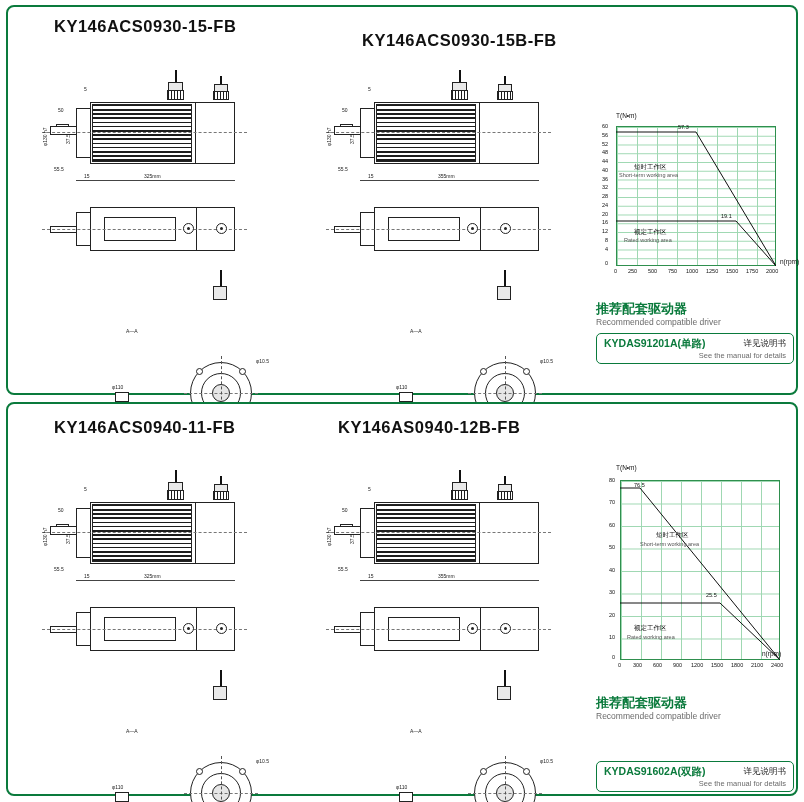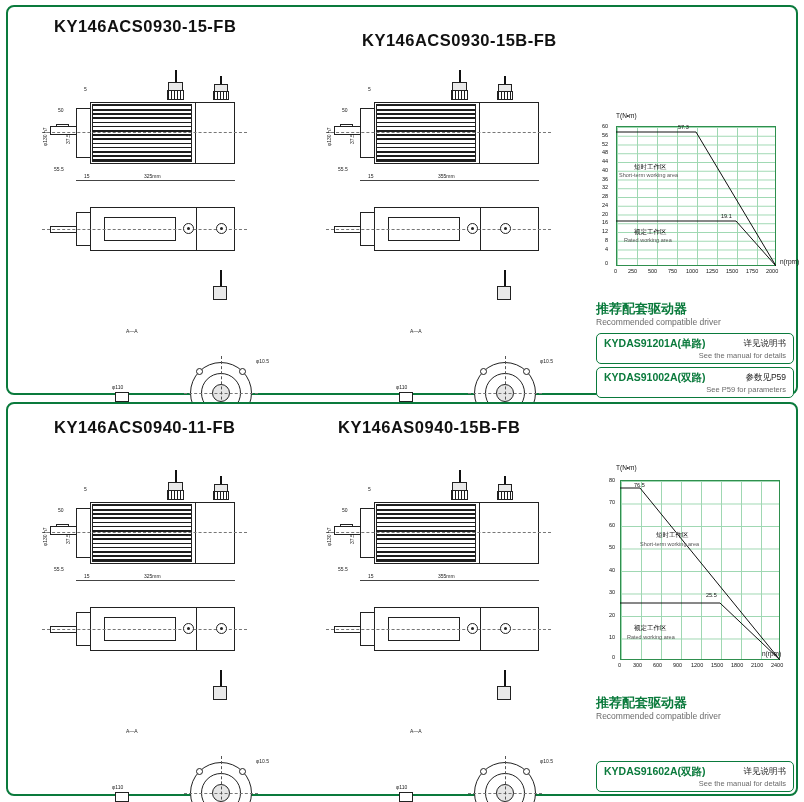--- a/index.html
+++ b/index.html
@@ -282,31 +282,26 @@
 
   <div class="rec-title-cn" style="left:588px; top:293px;">推荐配套驱动器</div>
   <div class="rec-title-en" style="left:588px; top:310px;">Recommended compatible driver</div>
 
   <div class="drv-box" style="left:588px; top:326px; width:198px; height:31px;">
     <div class="drv-main">KYDAS91201A(单路)</div>
     <div class="drv-note">详见说明书</div>
     <div class="drv-en">See the manual for details</div>
   </div>
 
-  <div class="drv-box" style="left:588px; top:360px; width:198px; height:31px;">
-    <div class="drv-main">KYDAS91002A(双路)</div>
-    <div class="drv-note">参数见P59</div>
-    <div class="drv-en">See P59 for parameters</div>
-  </div>
 </div>
 
 <div class="panel" id="panel-bottom">
 
   <div class="title" style="left:46px; top:14px;">KY146ACS0940-11-FB</div>
-  <div class="title" style="left:330px; top:14px;">KY146AS0940-15B-FB</div>
+  <div class="title" style="left:330px; top:14px;">KY146AS0940-12B-FB</div>
 
   <div class="drawing" style="left:12px; top:58px; width:270px; height:330px;">
     <div class="cable" style="left:155px; top:8px; height:22px;"></div>
     <div class="cable" style="left:200px; top:14px; height:16px;"></div>
     <div class="box fill" style="left:148px; top:20px; width:15px; height:18px;"></div>
     <div class="hatchv" style="left:147px; top:28px; width:17px; height:10px;"></div>
     <div class="box fill" style="left:194px; top:22px; width:14px; height:16px;"></div>
     <div class="hatchv" style="left:193px; top:29px; width:16px; height:9px;"></div>
 
     <div class="box" style="left:70px; top:40px; width:145px; height:62px;"></div>

